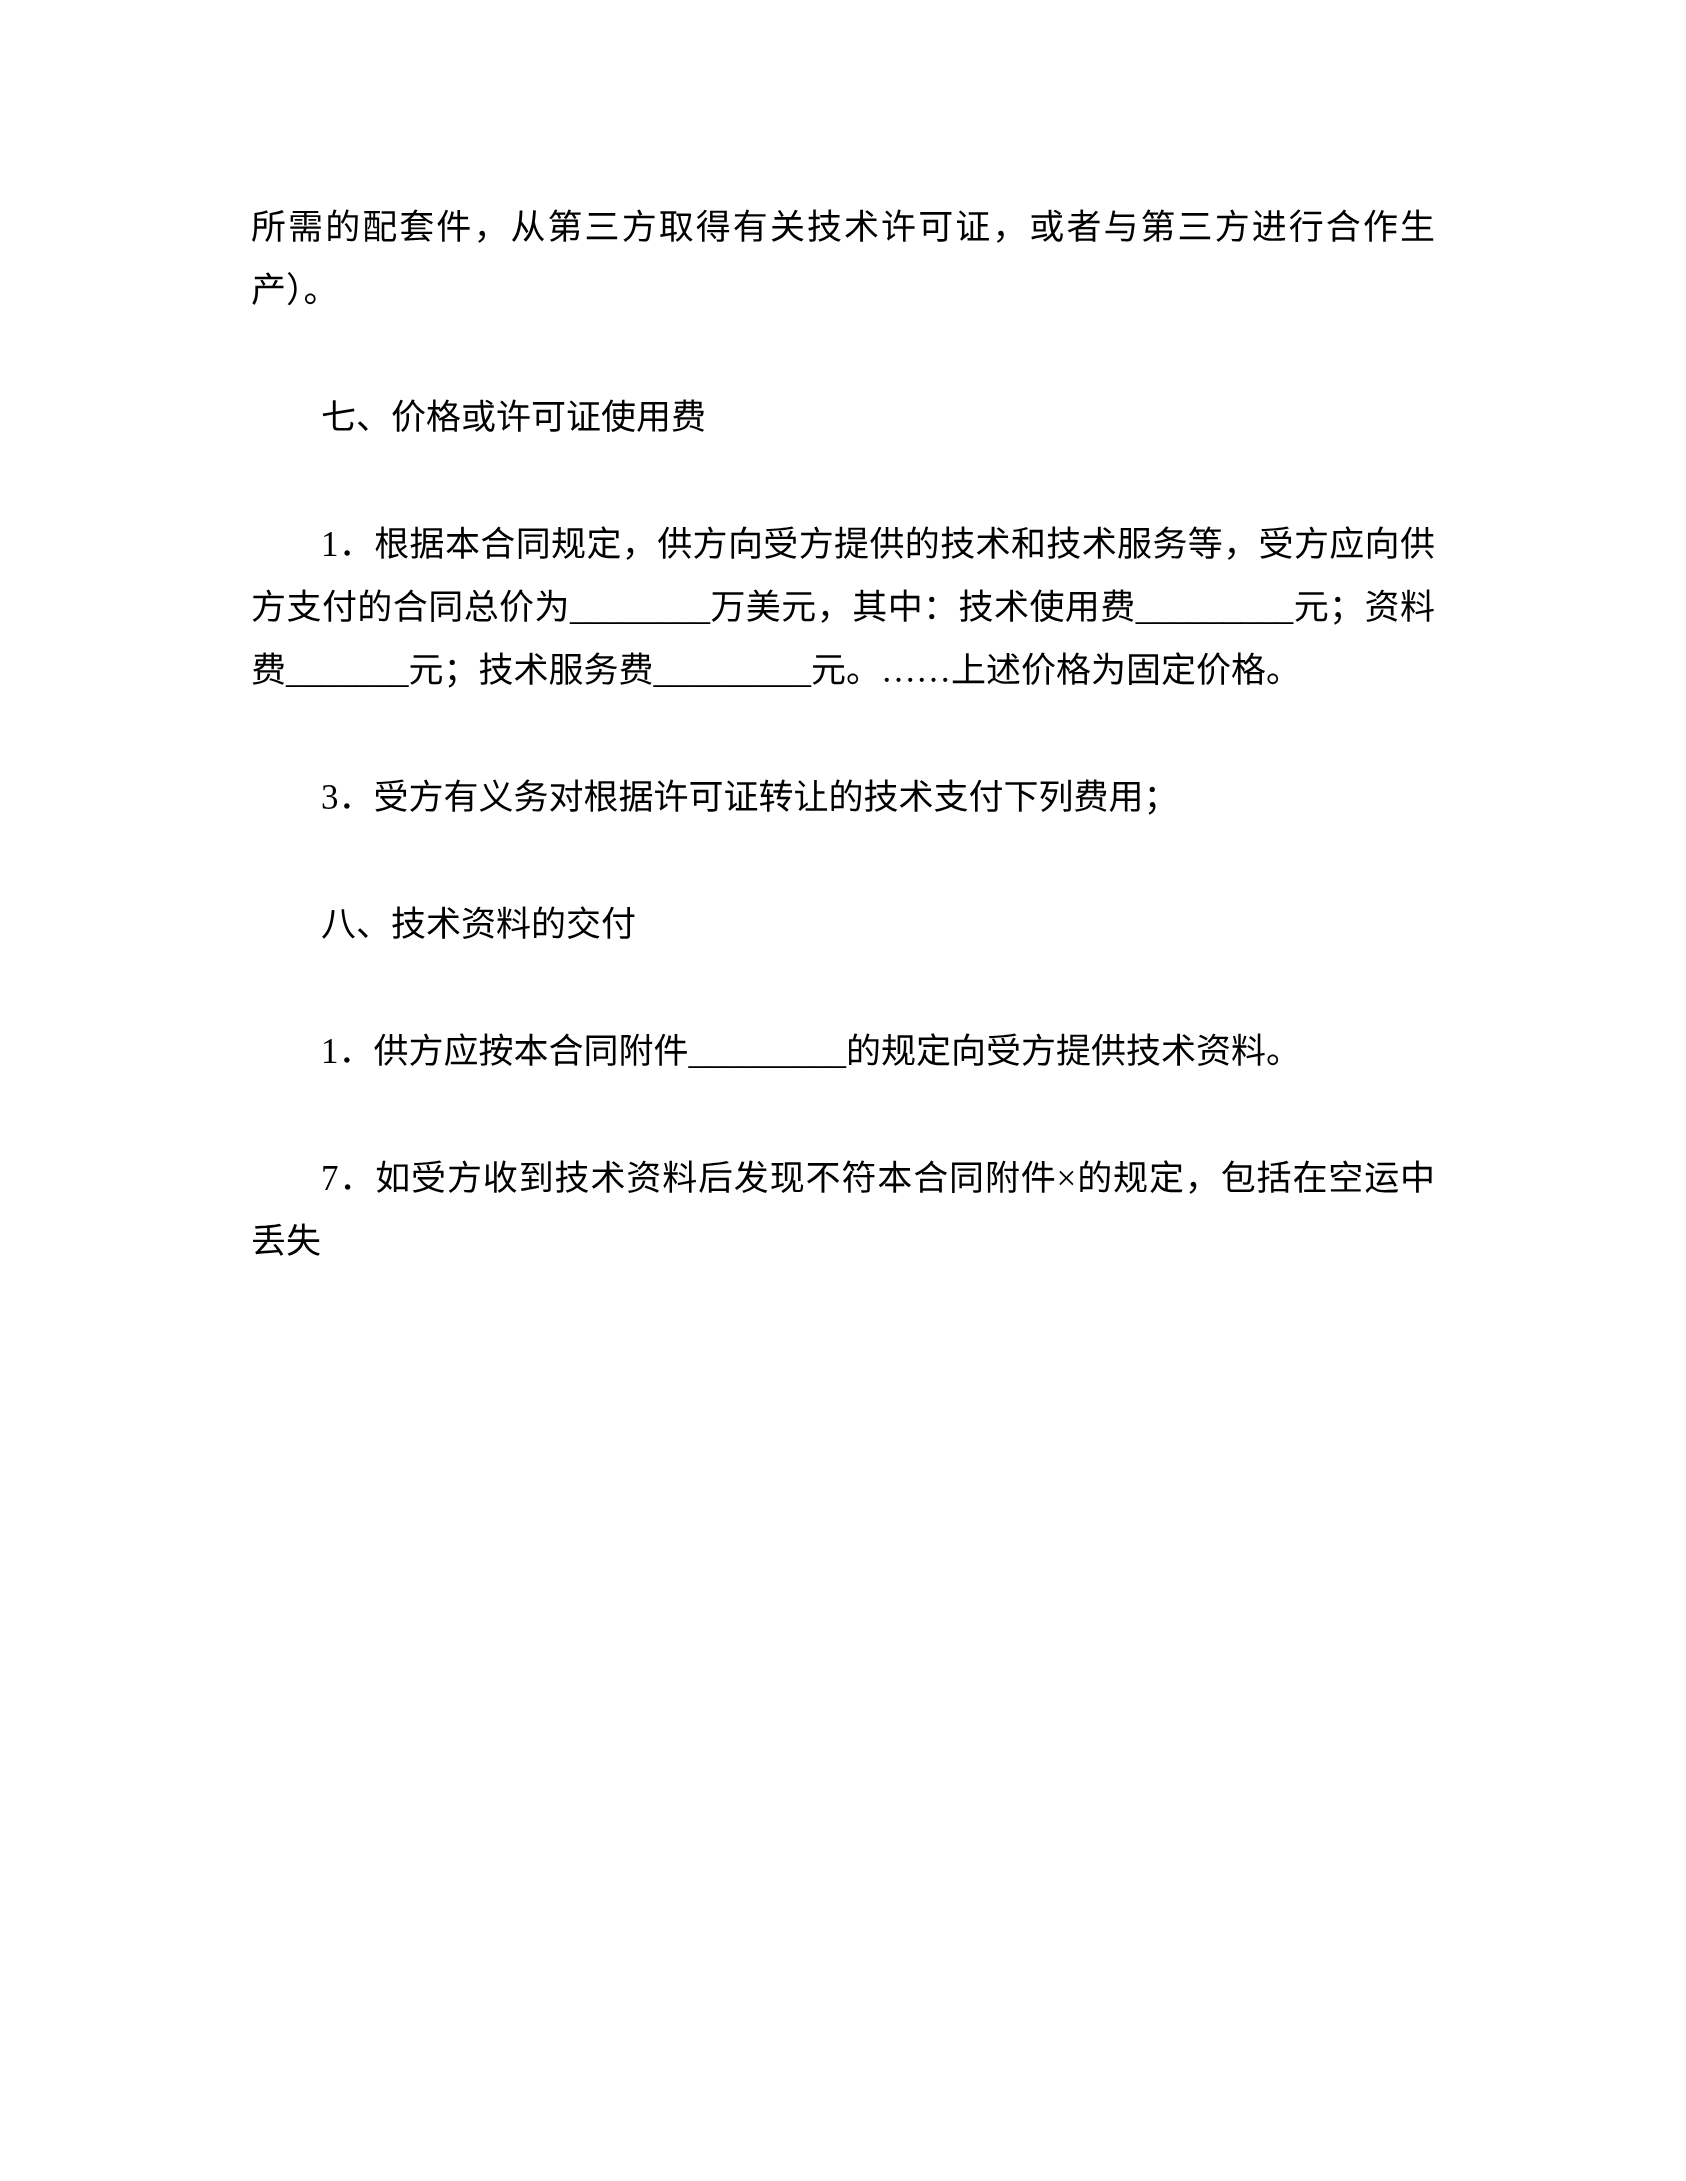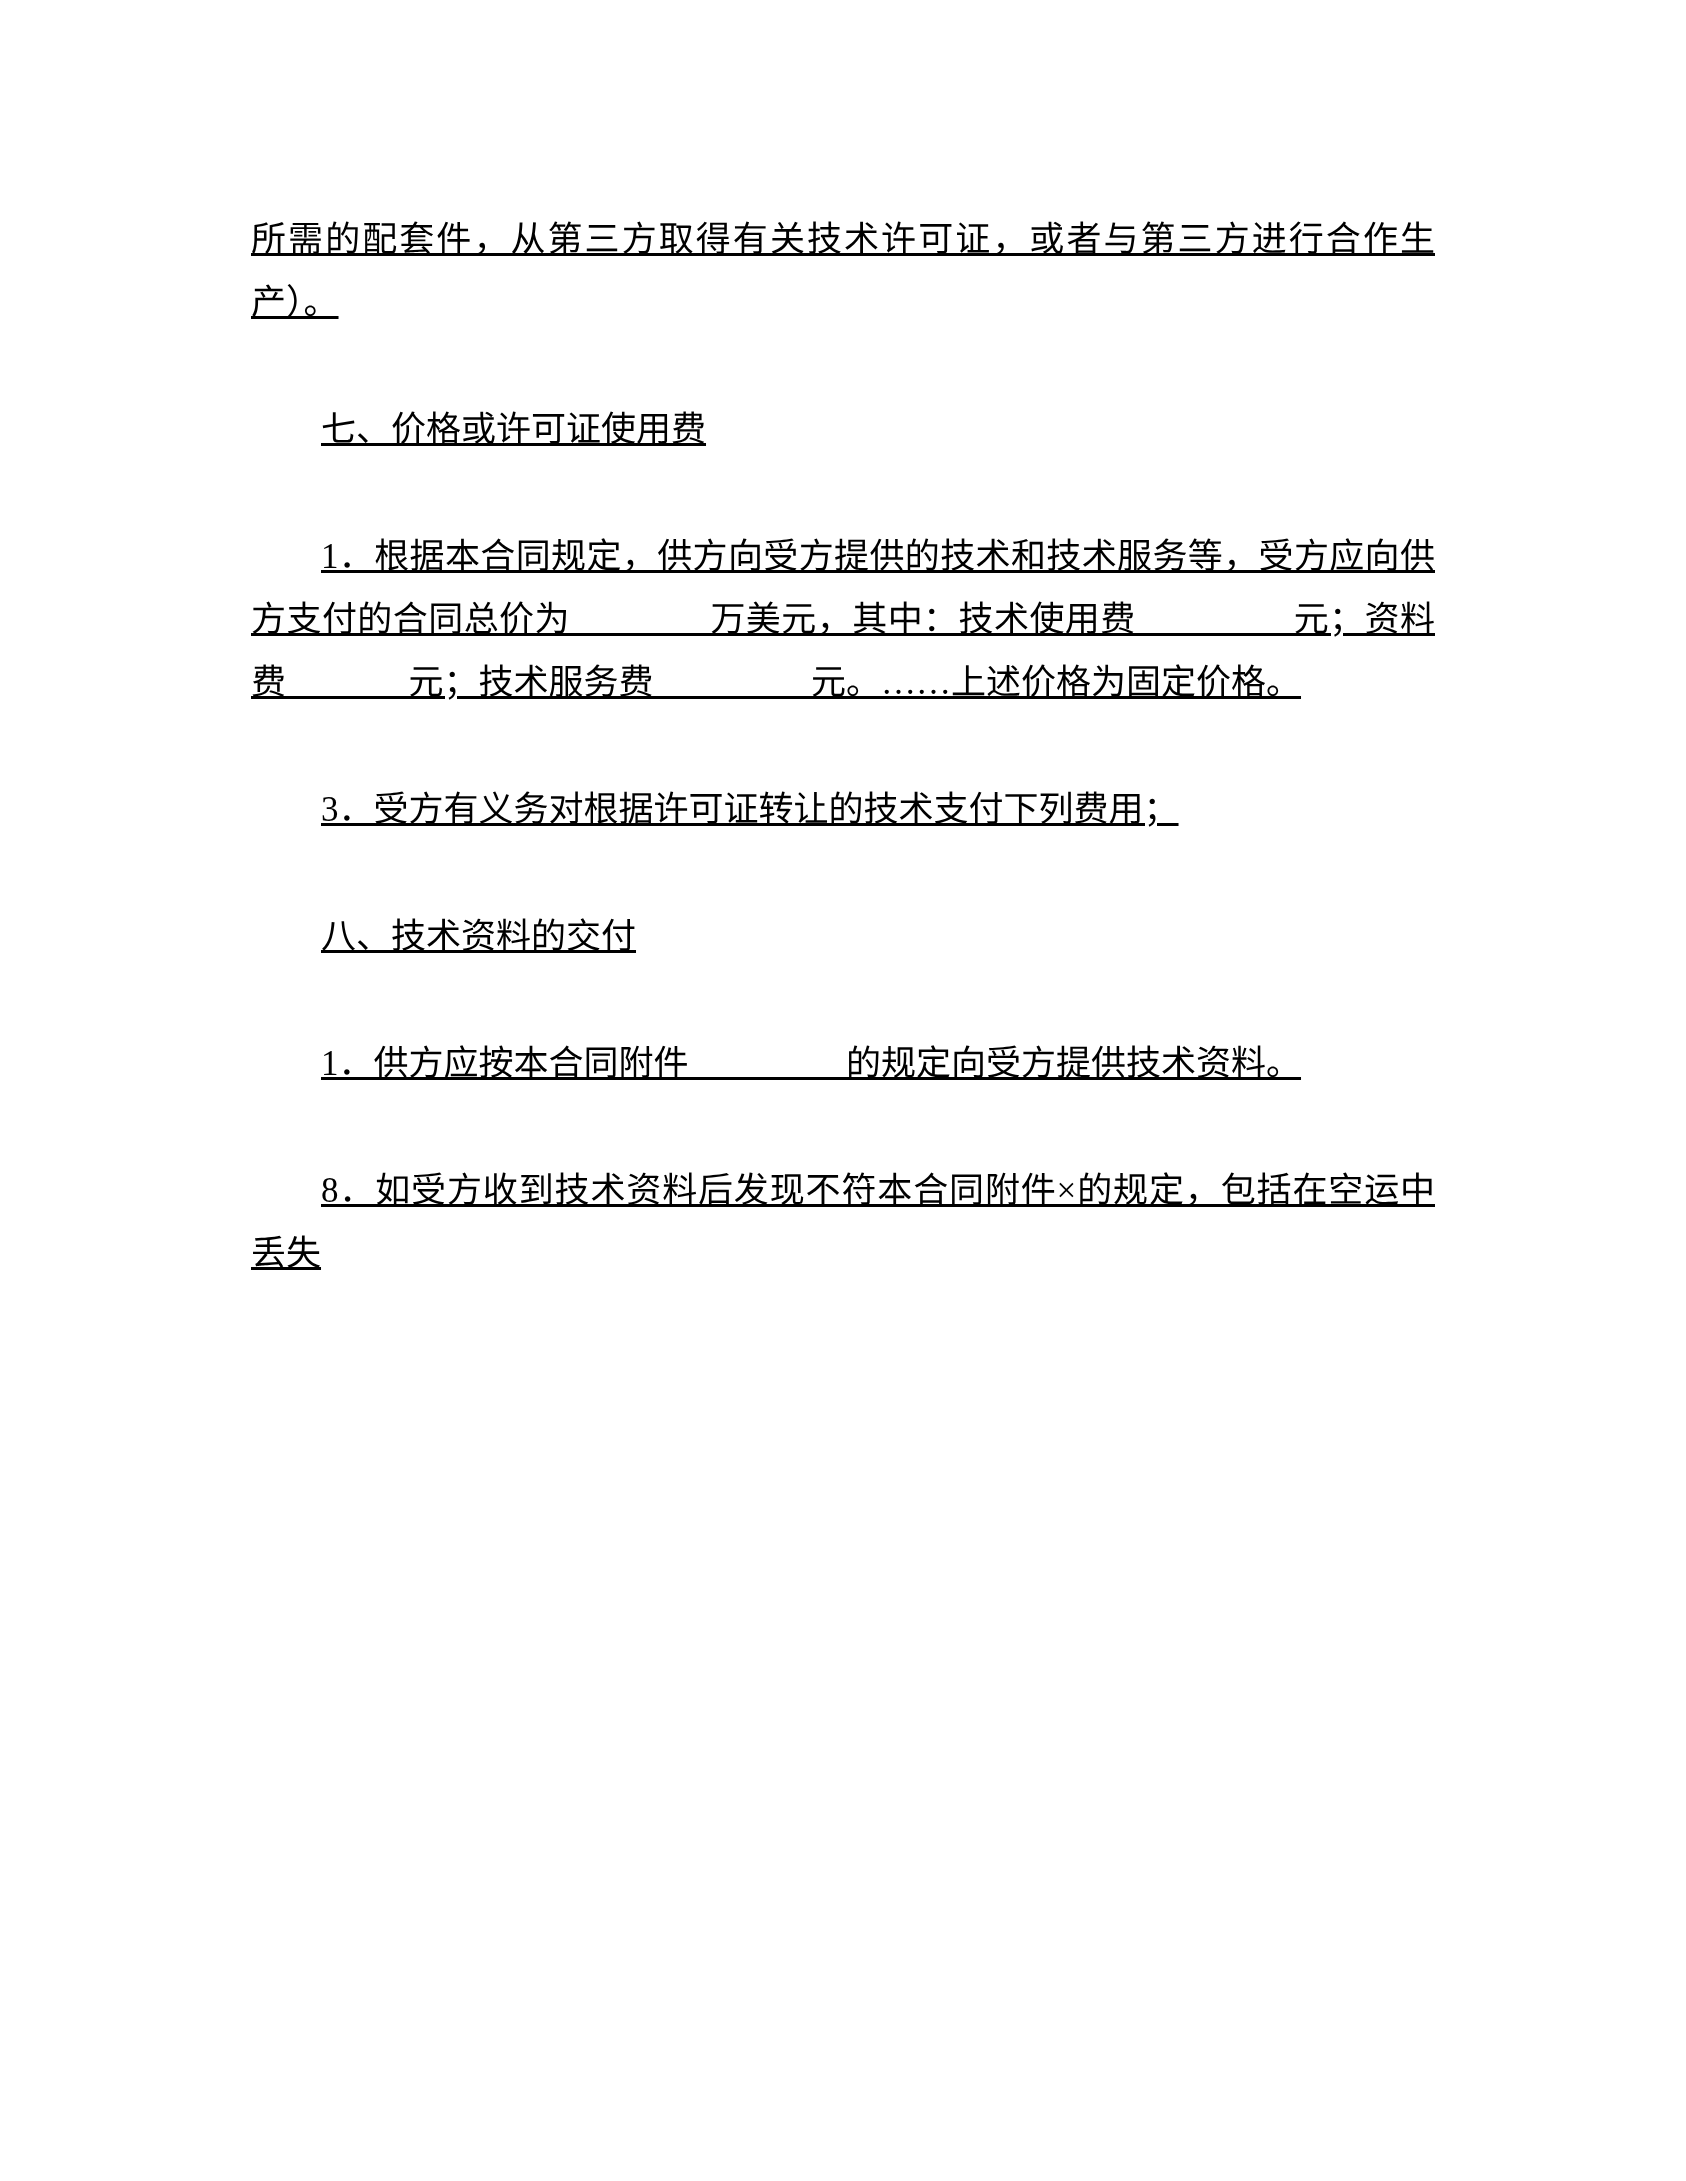--- a/index.html
+++ b/index.html
@@ -4,26 +4,25 @@
 <style>
   html, body {
     margin: 0;
     padding: 0;
     background: #ffffff;
   }
   .page {
     position: relative;
     width: 1686px;
     height: 1618px;
-    margin: 16px auto;
+    margin: 4px auto;
     background: #ffffff;
     color: #000000;
     overflow: hidden;
     box-sizing: border-box;
-    text-decoration: underline;
   }
   .doc-content {
     box-sizing: border-box;
     width: 100%;
     padding: 192px 251px 0 251px;
   }
   .para {
     font-family: "Liberation Serif", "DejaVu Serif", serif;
     font-size: 35px;
     line-height: 63px;
@@ -40,16 +39,16 @@
 <body>
 
 <div class="page">
   <div class="doc-content">
     <p class="para">所需的配套件，从第三方取得有关技术许可证，或者与第三方进行合作生产）。</p>
     <p class="para indent">七、价格或许可证使用费</p>
     <p class="para indent">1．根据本合同规定，供方向受方提供的技术和技术服务等，受方应向供方支付的合同总价为________万美元，其中：技术使用费_________元；资料费_______元；技术服务费_________元。……上述价格为固定价格。</p>
     <p class="para indent">3．受方有义务对根据许可证转让的技术支付下列费用；</p>
     <p class="para indent">八、技术资料的交付</p>
     <p class="para indent">1．供方应按本合同附件_________的规定向受方提供技术资料。</p>
-    <p class="para indent">8．如受方收到技术资料后发现不符本合同附件×的规定，包括在空运中丢失</p>
+    <p class="para indent">7．如受方收到技术资料后发现不符本合同附件×的规定，包括在空运中丢失</p>
   </div>
 </div>
 
 
 </body></html>

